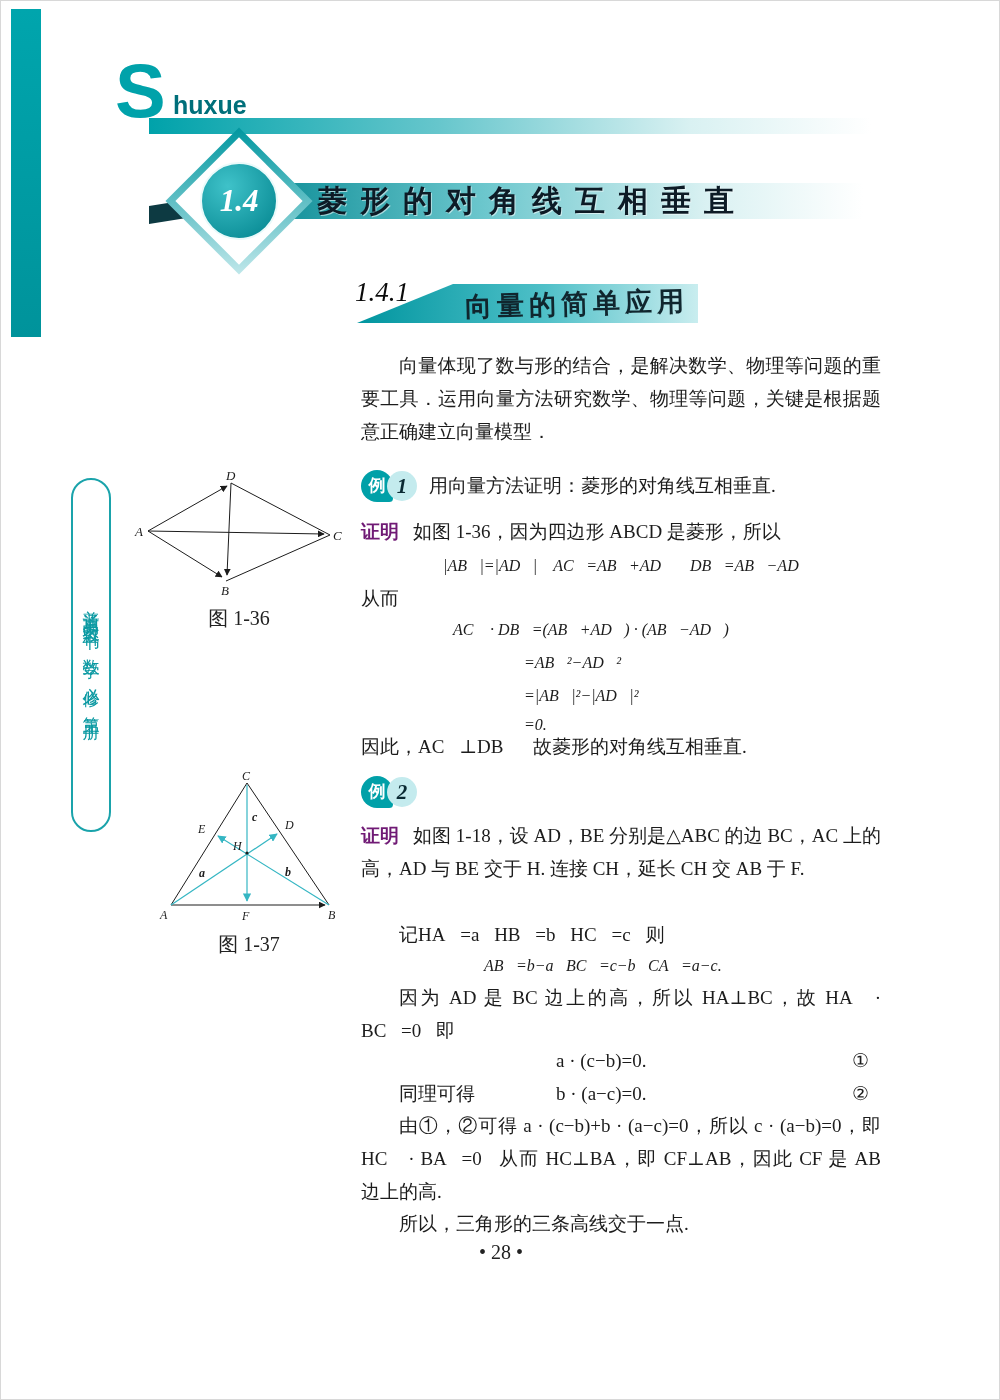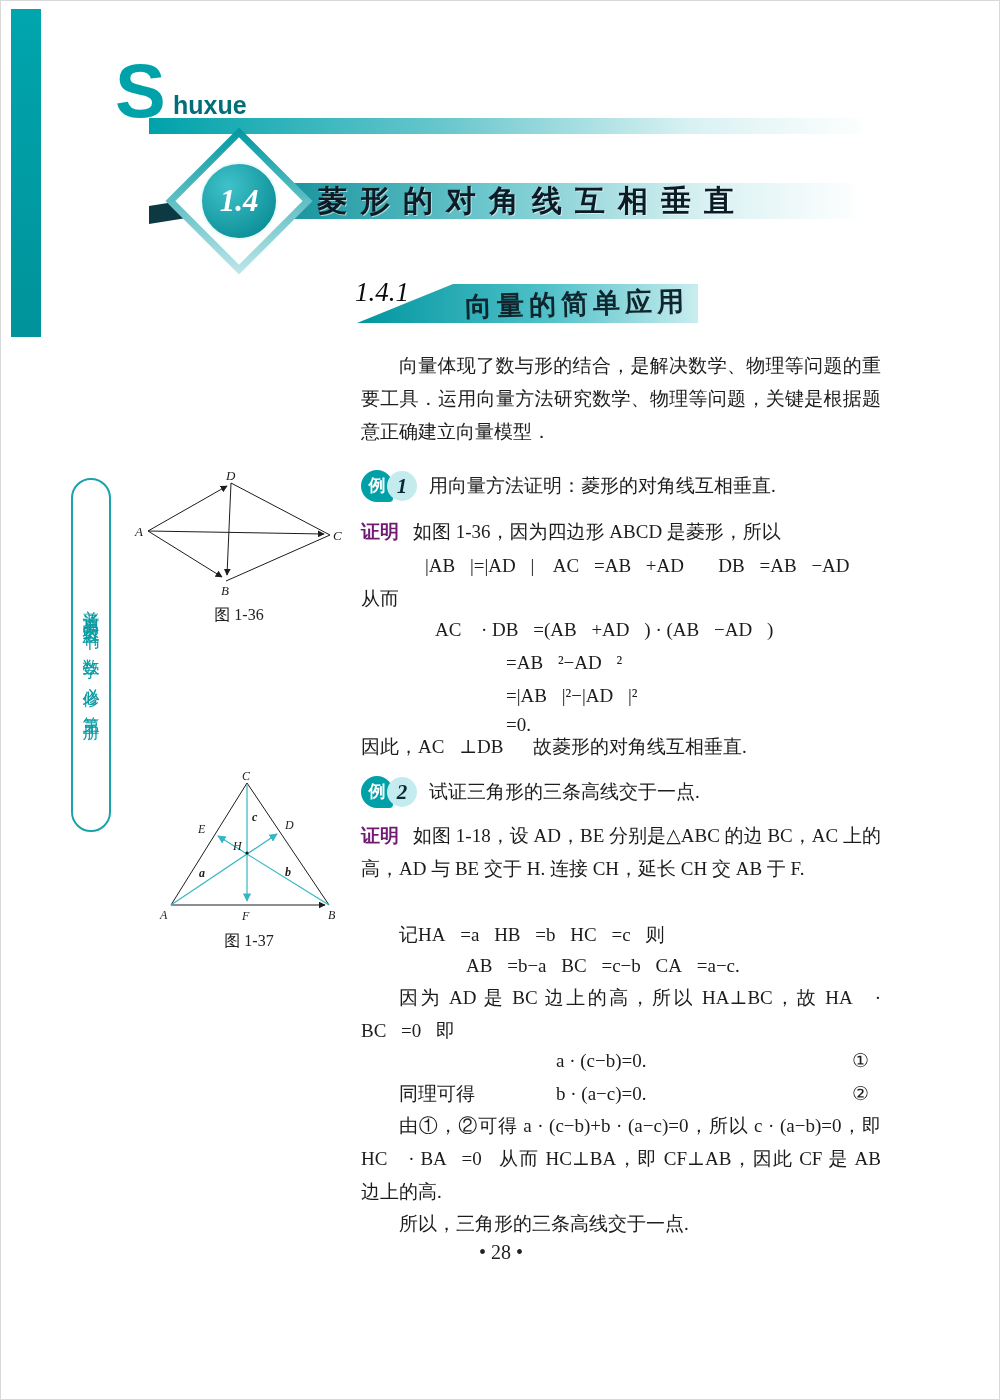--- a/index.html
+++ b/index.html
@@ -44,37 +44,37 @@
   
   .spine { left:70px; top:477px; width:40px; height:354px; border:2px solid #1aa3ab; border-radius:20px;
     display:flex; align-items:center; justify-content:center; }
   .spine span { writing-mode:vertical-rl; font-size:17px; letter-spacing:4px; color:#0b99a2; }
 
   
   .col { position:absolute; left:360px; width:520px; font-size:19px; line-height:33px; }
   .justify { text-align:justify; }
   .indent { text-indent:2em; }
   .proof-label { color:#701a75; font-weight:bold; font-family:"Liberation Sans",sans-serif; margin-right:14px; }
-  .eq { position:absolute; font-size:19px; line-height:33px; white-space:nowrap; }
+  .eq { position:absolute; font-size:16px; line-height:33px; font-style:italic; white-space:nowrap;margin-left:18px; }
   .eq-row { position:absolute; left:360px; width:520px; height:33px; font-size:19px; line-height:33px; }
   .eq-row .eq-center { position:absolute; left:195px; white-space:nowrap; }
   .eq-row .eq-tag { position:absolute; right:12px; font-style:normal; }
   .eq-row .eq-lead { position:absolute; left:38px; }
 
   
   .ex-row { position:absolute; left:360px; width:520px; display:flex; align-items:center; gap:12px; font-size:19px; }
   .badge { position:relative; display:inline-block; width:56px; height:34px; flex:0 0 56px; }
   .badge-li { position:absolute; left:0; top:1px; width:32px; height:32px; background:#00a0a8; border-radius:50% 50% 12% 50%;
     color:#fff; font-size:17px; font-weight:bold; line-height:32px; text-align:center; font-family:"Liberation Sans",sans-serif; }
   .badge-num { position:absolute; left:26px; top:2px; width:30px; height:30px; background:#c4ebee; border-radius:50%;
     font-style:italic; font-weight:bold; font-size:21px; line-height:30px; text-align:center; color:#0a2a33;
     font-family:"Liberation Serif",serif; }
 
   
-  .fig-caption { position:absolute; text-align:center; font-size:16px; color:#222; }
+  .fig-caption { position:absolute; text-align:center; font-size:20px; color:#222; }
   svg text { font-family:"Liberation Serif",serif; font-style:italic; fill:#1c1c1c; }
   svg text.blab { font-weight:bold; }
 
   .pagenum { left:0; top:1240px; width:1000px; text-align:center; font-size:20px; color:#222; }
 </style>
 </head>
 <body>
 
 <div class="page">
 
@@ -188,21 +188,20 @@
       <text class="blab" x="103" y="50">c</text>
     </g>
   </svg>
   <div class="fig-caption" style="left:148px; top:930px; width:200px;">图 1-37</div>
 
   <div class="ex-row" style="top:774px;">
     <span class="badge">
       <span class="badge-li">例</span>
       <span class="badge-num">2</span>
     </span>
-    <span>试证三角形的三条高线交于一点.</span>
   </div>
   <p class="col justify" style="top:818px;">
     <span class="proof-label">证明</span><span>如图 1-18，设 AD，BE 分别是△ABC 的边 BC，AC 上的高，AD 与 BE 交于 H. 连接 CH，延长 CH 交 AB 于 F.</span>
   </p>
   <div class="col indent" style="top:917px;">记HA⃗=a，HB⃗=b，HC⃗=c，则</div>
   <div class="eq" style="left:465px; top:948px;">AB⃗=b−a，BC⃗=c−b，CA⃗=a−c.</div>
   <div class="col justify indent" style="top:980px;">因为 AD 是 BC 边上的高，所以 HA⊥BC，故 HA⃗ · BC⃗=0，即</div>
   <div class="eq-row" style="top:1043px;">
     <span class="eq-center">a · (c−b)=0.</span>
     <span class="eq-tag">①</span>

